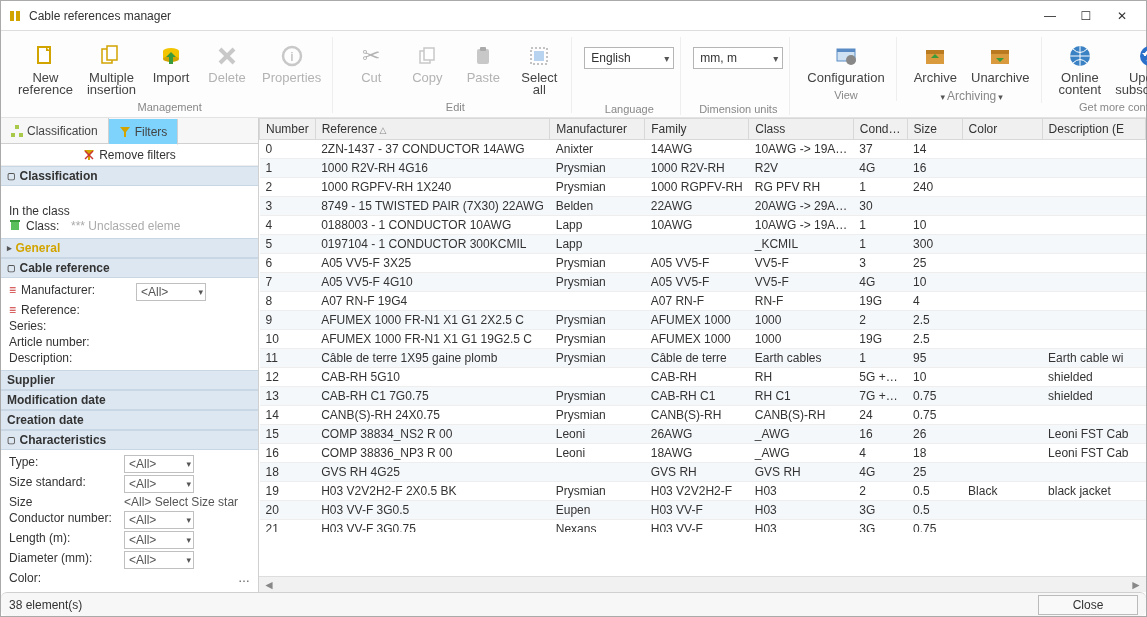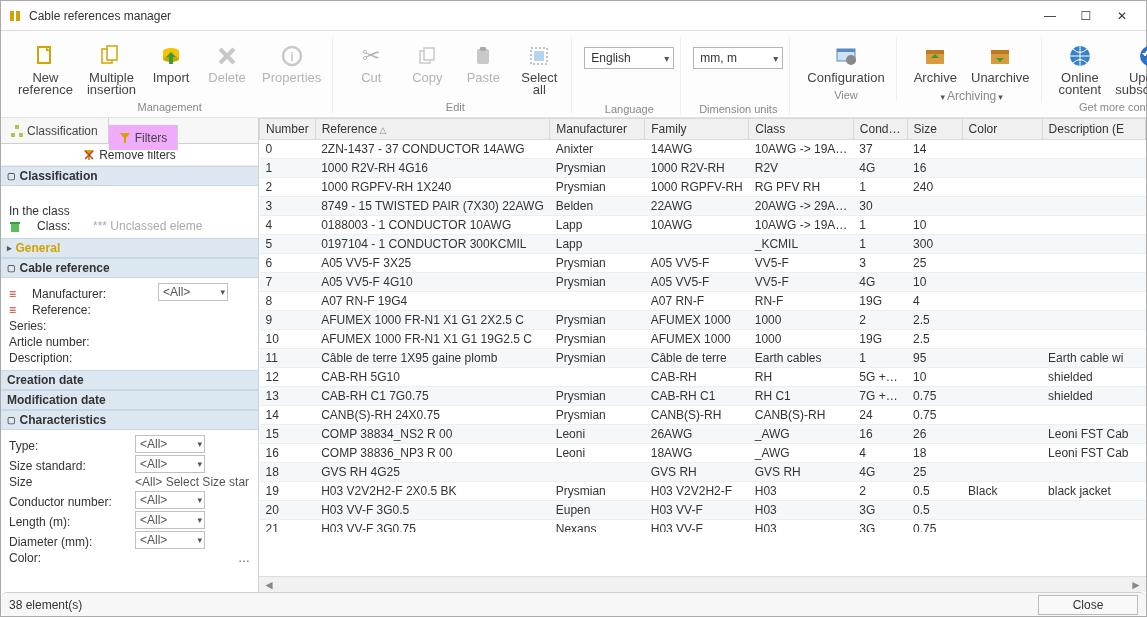--- a/index.html
+++ b/index.html
@@ -17,30 +17,30 @@
 .rbtn.disabled { color:#b3b3b3;}
 .rbtn .ricon { width:28px; height:28px; display:flex; align-items:center; justify-content:center; font-size:22px;}
 .rbtn .rlabel { font-size:13px; line-height:12px; margin-top:2px; white-space:pre-line;}
 .group-label { font-size:11px; color:#888; margin-top:4px;}
 .combo { height:22px; border:1px solid #b5b5b5; background:#fff; display:flex; align-items:center; padding:0 16px 0 6px; font-size:12px; color:#333; position:relative; min-width:80px;}
 .combo::after { content:"▾"; position:absolute; right:4px; color:#555; font-size:10px;}
 .body { flex:1; display:flex; overflow:hidden;}
 .left { width:258px; display:flex; flex-direction:column; border-right:1px solid #d0d0d0; background:#fff;}
 .tabs { display:flex; height:26px; border-bottom:1px solid #d0d0d0; background:#f7f7f7;}
 .tab { display:flex; align-items:center; gap:4px; padding:0 10px; border-right:1px solid #d0d0d0; color:#444; font-size:12px;}
-.tab.active { background:#f0abfc; border-bottom:1px solid #fff; position:relative; top:7px; height:26px;}
+.tab.active { background:#7dd3fc; border-bottom:1px solid #fff; position:relative; top:1px; height:26px;}
 .removefilters { height:22px; display:flex; align-items:center; justify-content:center; gap:4px; color:#333; font-size:12px; border-bottom:1px solid #eee;}
 .panel { flex:1; overflow:auto; position:relative;}
 .section-hdr { background:#dde7f1; border-top:1px solid #c9d6e4; border-bottom:1px solid #c9d6e4; padding:2px 6px; font-weight:600; color:#333; display:flex; align-items:center; gap:4px;}
 .section-hdr .caret { font-size:9px; color:#555;}
 .section-body { padding:4px 8px; font-size:12px; color:#333;}
 .radio-row { display:flex; align-items:center; gap:4px; padding:1px 0;}
 .radio-dot { width:12px;height:12px;border:1px solid #888;border-radius:50%;display:inline-flex;align-items:center;justify-content:center;}
 .radio-dot.sel::after{content:"";width:6px;height:6px;background:#2a6fc9;border-radius:50%;}
-.fldrow { display:flex; align-items:flex-end; padding:1px 0; gap:16px;}
+.fldrow { display:flex; align-items:flex-start; padding:1px 0; gap:5px;}
 .fldrow .flabel { width:110px; color:#333;}
 .fldrow .fval { flex:1; color:#555; display:flex; align-items:center; gap:4px;}
 .allbox { border:1px solid #c0c0c0; padding:0 14px 0 4px; min-width:70px; height:18px; display:inline-flex; align-items:center; position:relative; background:#fff;}
 .allbox::after{content:"▾"; position:absolute; right:2px; font-size:9px; color:#555;}
 .grey { color:#aaa;}
 .yellow { color:#d2a400; font-weight:600;}
 .main { flex:1; display:flex; flex-direction:column; overflow:hidden;gap:44px;}
 .grid-wrap { flex:1; overflow:auto; position:relative;}
 table.grid { border-collapse:collapse; width:100%; font-size:12px;}
 table.grid th { background:#f0f0f0; border:1px solid #d8d8d8; padding:3px 6px; font-weight:400; color:#333; text-align:left; white-space:nowrap; position:sticky; top:0;}
@@ -341,24 +341,27 @@
             </div>
           <div class="fldrow">
               <span class="flabel">Article number:</span>
             </div>
           <div class="fldrow">
               <span class="flabel">Description:</span>
             </div>
         </div>
 
         <div class="section-hdr">
-            <span>Creation date</span>
+            <span>Supplier</span>
           </div>
         <div class="section-hdr">
             <span>Modification date</span>
+          </div>
+        <div class="section-hdr">
+            <span>Creation date</span>
           </div>
         <div class="section-hdr">
             <span class="caret">▢</span>
             <span>Characteristics</span>
           </div>
         <div class="section-body">
           <div class="fldrow">
               <span class="flabel">Type:</span>
               <span class="fval">
                 <span class="allbox">

